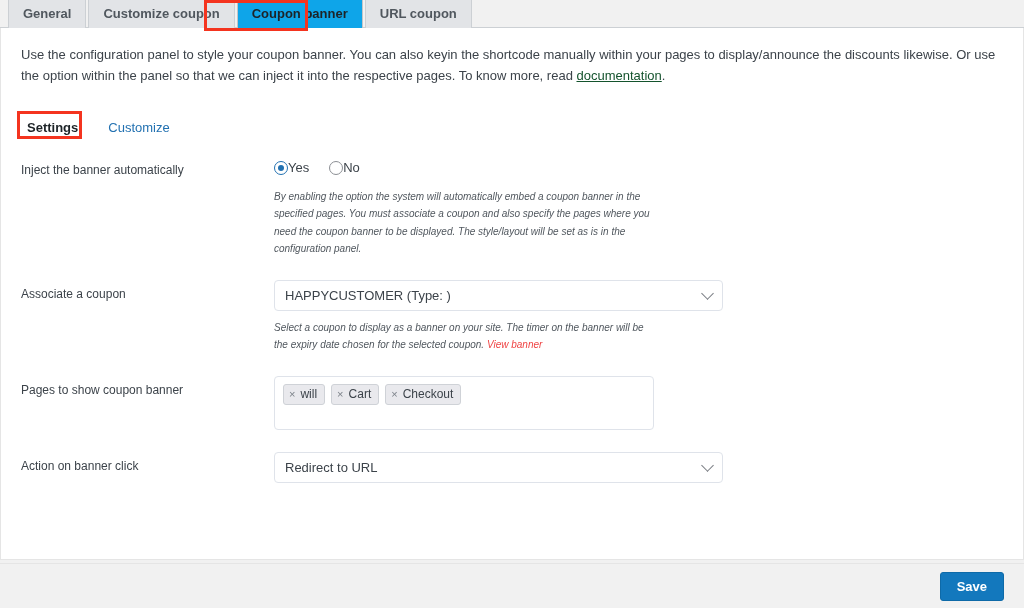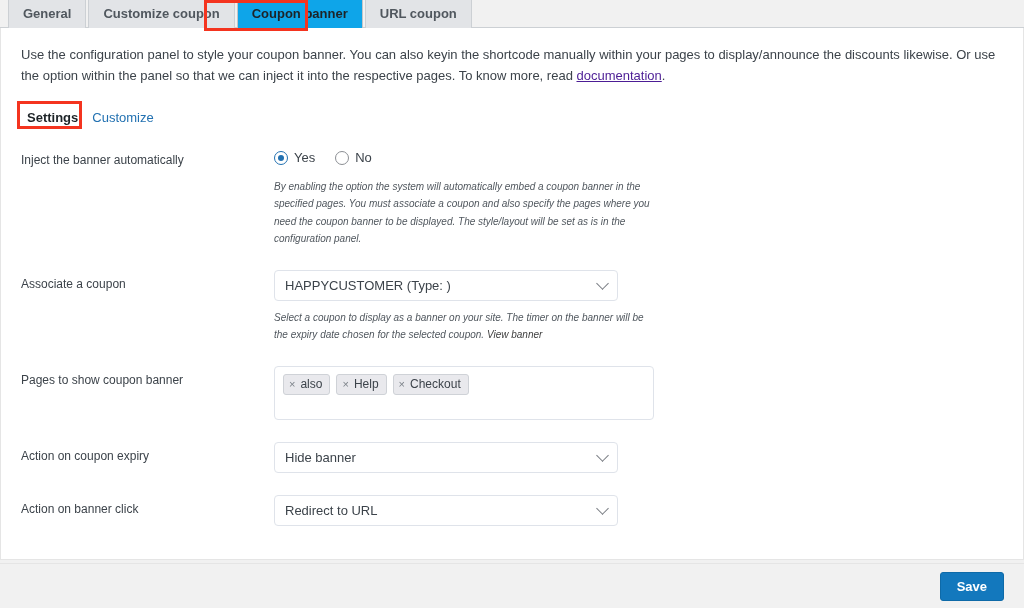--- a/index.html
+++ b/index.html
@@ -84,28 +84,28 @@
     padding: 16px 20px 0 20px;
     position: relative;
   }
   .intro {
     font-size: 13px;
     line-height: 1.65;
     color: #3c434a;
     max-width: 1000px;
     margin: 0 0 4px 0;
   }
-  .intro a { color: #4c1d95; text-decoration: underline; }
+  .intro a { color: #14532d; text-decoration: underline; }
 
   
   .subtabs {
     display: flex;
     align-items: center;
-    gap: 2px;
-    margin-top: 20px;
+    gap: 18px;
+    margin-top: 30px;
     margin-bottom: 10px;
     position: relative;
   }
   .subtab {
     font-size: 13px;
     font-weight: 700;
     color: #1d2327;
     padding: 3px 6px;
     cursor: pointer;
     background: #fff;
@@ -145,21 +145,20 @@
 
   .radio-group {
     display: flex;
     align-items: center;
     gap: 8px;
     height: 24px;
   }
   .radio-opt {
     display: flex;
     align-items: center;
-    gap: 6px;
     margin-right: 12px;
     cursor: pointer;
     font-size: 13px;
     color: #3c434a;
   }
   .radio {
     width: 14px; height: 14px;
     border-radius: 50%;
     border: 1px solid #8c8f94;
     background: #fff;
@@ -180,24 +179,24 @@
   }
 
   .help {
     font-style: italic;
     font-size: 10px;
     color: #50575e;
     line-height: 1.75;
     max-width: 378px;
     margin-top: 8px;
   }
-  .help a { color: #404040; text-decoration: none; font-style: italic; }
+  .help a { color: #ef4444; text-decoration: none; font-style: italic; }
 
   .select, .textinput {
-    width: 344px;
+    width: 449px;
     height: 31px;
     border: 1px solid #dfe3ea;
     border-radius: 4px;
     background: #fff;
     font-size: 13px;
     color: #3c434a;
     padding: 0 28px 0 10px;
     display: flex;
     align-items: center;
     position: relative;
@@ -329,43 +328,34 @@
         <div class="help"><span>Select a coupon to display as a banner on your site. The timer on the banner will be the expiry date chosen for the selected coupon. </span><a href="#">View banner</a></div>
       </div>
     </div>
 
     <div class="row">
       <div class="label">Pages to show coupon banner</div>
       <div class="field">
         <div class="tagbox">
           <span class="tag">
             <span class="x">×</span>
-            <span class="tname">also</span>
+            <span class="tname">will</span>
           </span>
           <span class="tag">
             <span class="x">×</span>
-            <span class="tname">Help</span>
+            <span class="tname">Cart</span>
           </span>
           <span class="tag">
             <span class="x">×</span>
             <span class="tname">Checkout</span>
           </span>
         </div>
       </div>
     </div>
 
-    <div class="row">
-      <div class="label">Action on coupon expiry</div>
-      <div class="field">
-        <div class="select">
-          <span>Hide banner</span>
-          <span class="chevron"></span>
-        </div>
-      </div>
-    </div>
 
     <div class="row">
       <div class="label">Action on banner click</div>
       <div class="field">
         <div class="select">
           <span>Redirect to URL</span>
           <span class="chevron"></span>
         </div>
       </div>
     </div>

